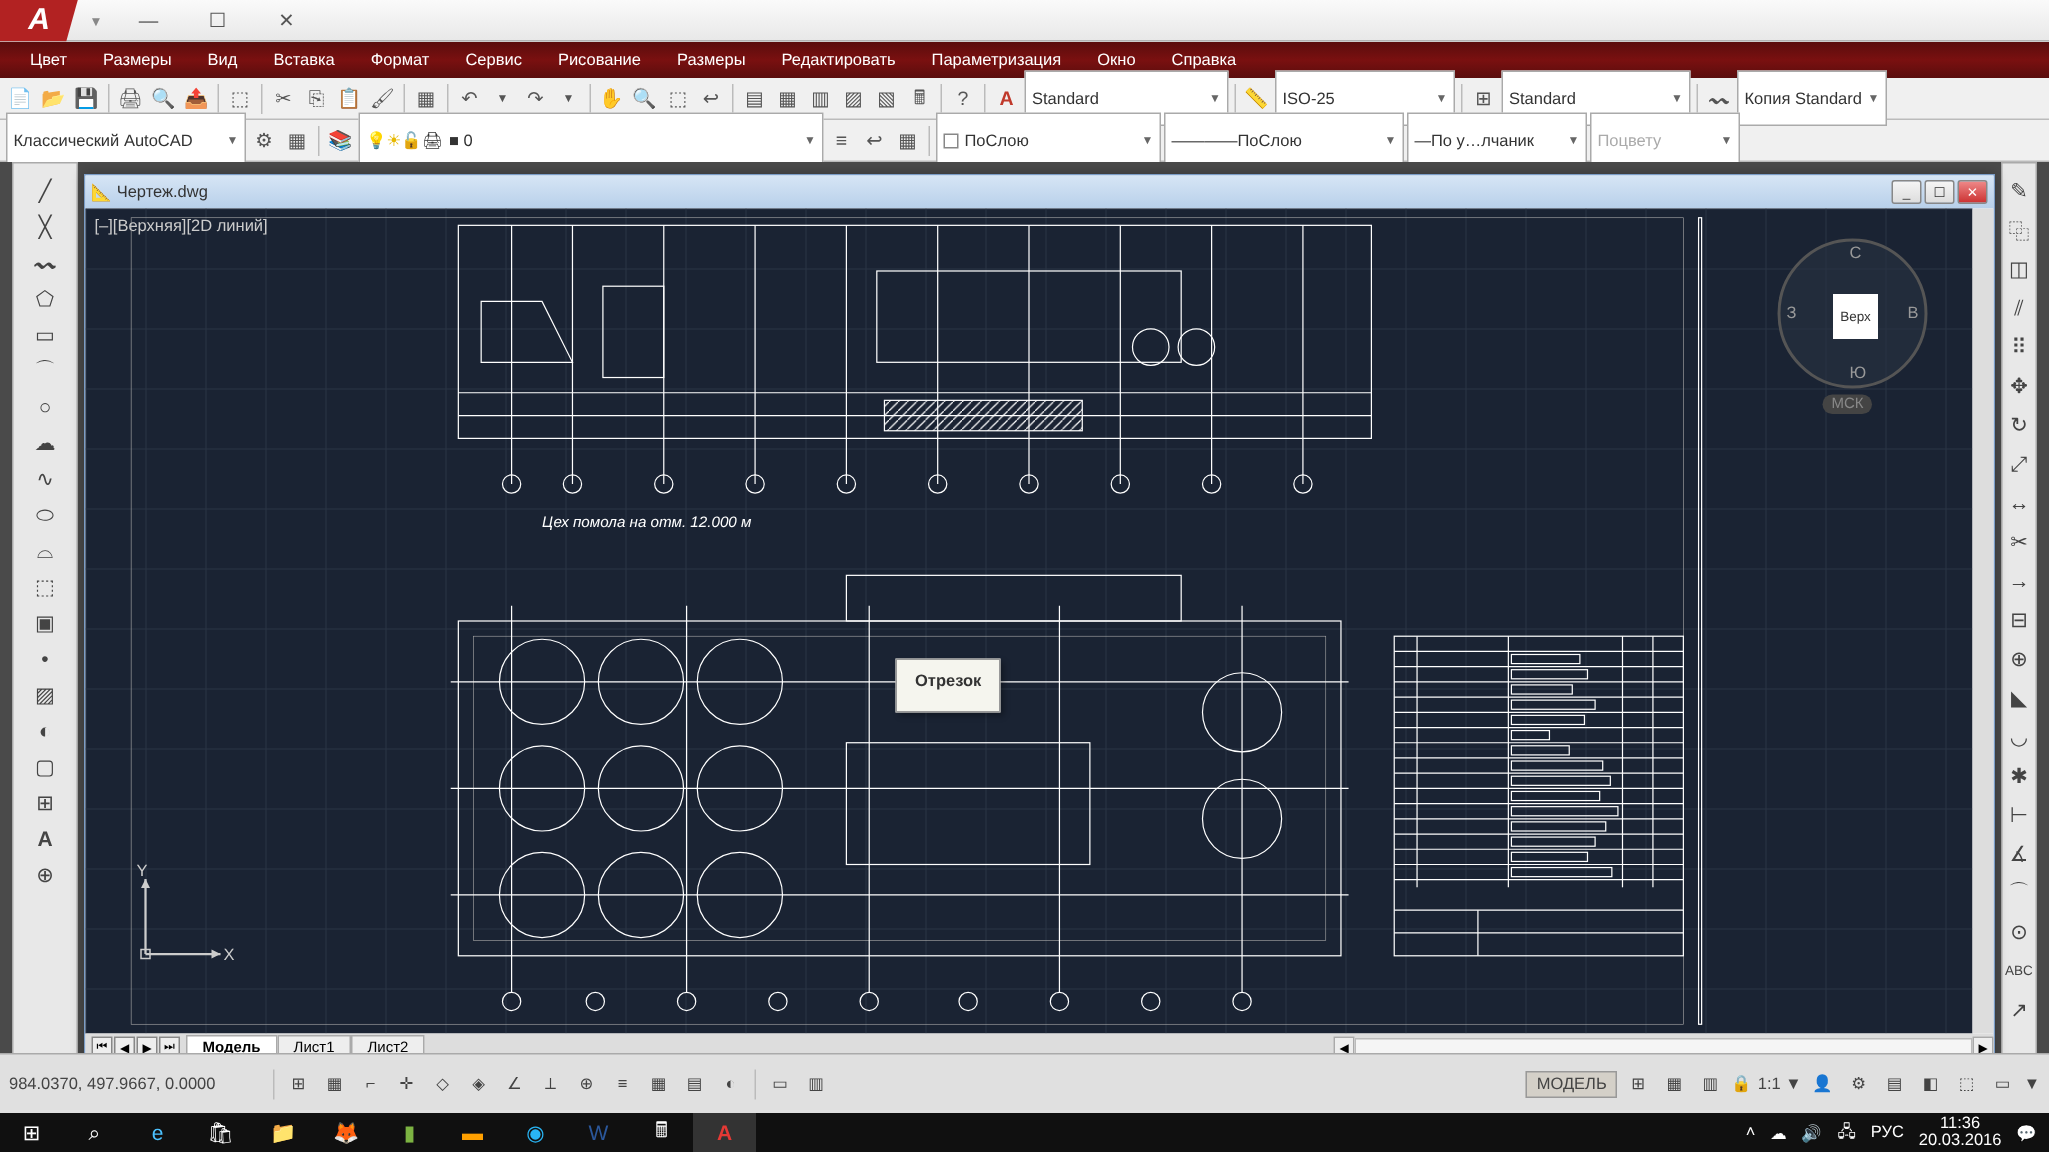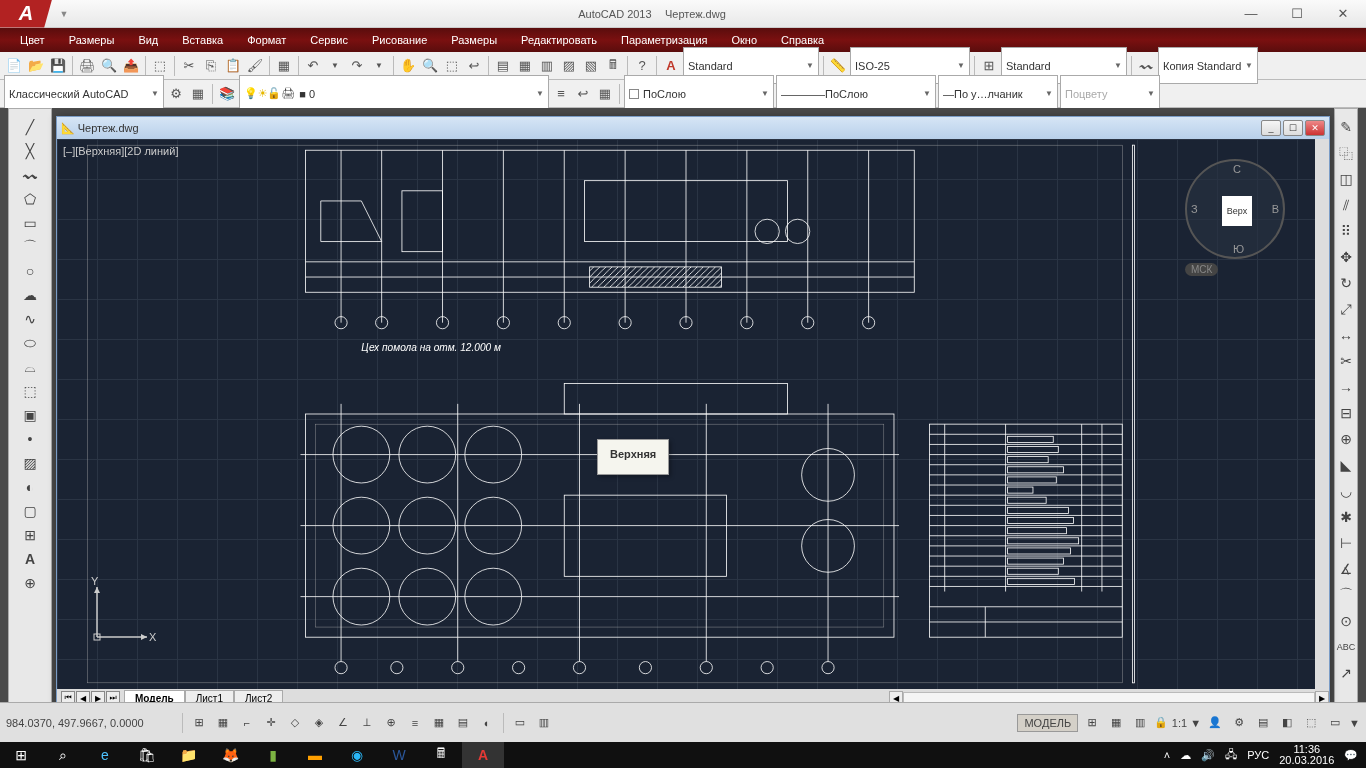--- a/index.html
+++ b/index.html
@@ -56,23 +56,20 @@
 .tb-item{width:42px;height:26px;display:flex;align-items:center;justify-content:center;color:#fff;font-size:14px}
 .tray{margin-left:auto;display:flex;align-items:center;color:#fff;font-size:10px;gap:10px;padding-right:8px}
 .sq{display:inline-block;width:8px;height:8px;border:1px solid #888;margin-right:4px}
 </style>
 </head>
 <body>
 
 <div class="titlebar">
   <div class="app-logo">A</div>
   <div style="width:24px;display:flex;align-items:center;justify-content:center;font-size:9px;color:#888">▼</div>
-  <div class="title-center">
-    <span>AutoCAD 2013</span>&nbsp;&nbsp;&nbsp;&nbsp;<span>Чертеж.dwg</span>
-  </div>
   <div class="winbtns">
     <div class="winbtn">—</div>
     <div class="winbtn">☐</div>
     <div class="winbtn close">✕</div>
   </div>
 </div>
 
 <div class="menubar">
   <span>Цвет</span>
   <span>Размеры</span>
@@ -382,37 +379,37 @@
       </div>
 
       <div class="viewcube">
         <div class="vc-circle">
           <div class="vc-face">Верх</div>
           <div class="vc-dir" style="top:2px;left:46px">С</div>
           <div class="vc-dir" style="bottom:2px;left:46px">Ю</div>
           <div class="vc-dir" style="top:42px;left:4px">З</div>
           <div class="vc-dir" style="top:42px;right:4px">В</div>
         </div>
-        <div style="text-align:center;color:#888;font-size:10px;margin-top:4px;background:#444;border-radius:8px;padding:1px 6px;display:inline-block;">МСК</div>
+        <div style="text-align:center;color:#888;font-size:10px;margin-top:4px;background:#444;border-radius:8px;padding:1px 6px;display:inline-block;margin-left:30px">МСК</div>
       </div>
 
       <div class="ucs">
         <svg width="70" height="70">
           <line x1="10" y1="60" x2="60" y2="60" stroke="#ccc" stroke-width="1.5"></line>
           <line x1="10" y1="60" x2="10" y2="10" stroke="#ccc" stroke-width="1.5"></line>
           <polygon points="60,60 54,57 54,63" fill="#ccc"></polygon>
           <polygon points="10,10 7,16 13,16" fill="#ccc"></polygon>
           <rect x="7" y="57" width="6" height="6" fill="none" stroke="#ccc"></rect>
           <text x="62" y="64" fill="#ccc" font-size="10">X</text>
           <text x="4" y="8" fill="#ccc" font-size="10">Y</text>
         </svg>
       </div>
 
       <div class="tooltip" style="top:300px;left:540px">
-        <div class="tt-title">Верхняя</div>
+        <div class="tt-title">Отрезок</div>
       </div>
     </div>
 
     <div class="vscroll"></div>
 
     <div class="tabs">
       <div class="tab-nav">
         <span>⏮</span>
         <span>◀</span>
         <span>▶</span>

